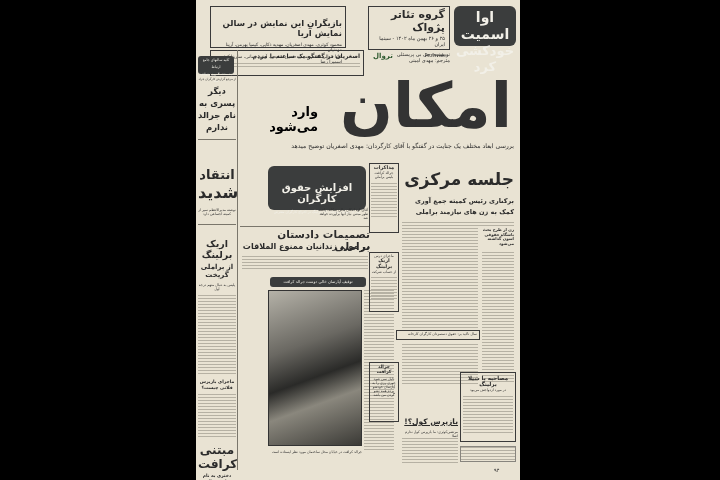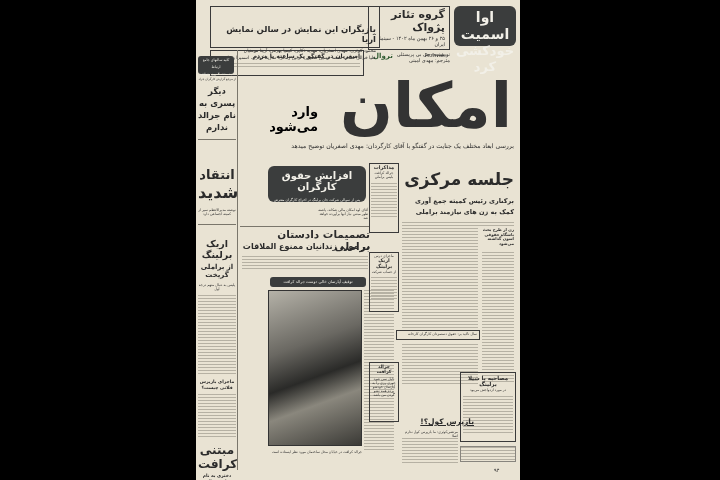--- a/index.html
+++ b/index.html
@@ -29,21 +29,21 @@
 
   <div class="abs box rtl" style="left:172px;top:6px;width:82px;height:44px;padding:2px 4px;">
     <div class="t bold" style="font-size:11px;">گروه تئاتر پژواک</div>
     <div class="t" style="font-size:5px;margin-top:2px;">۲۵ و ۲۶ بهمن ماه ۱۴۰۲ - سینما ایران</div>
     <div style="display:flex;justify-content:space-between;align-items:center;margin-top:4px;direction:ltr;">
       <span class="t bold" style="font-size:7px;color:#2f5a2f;">تروال</span>
       <span class="t" style="font-size:5px;">Pezhvak</span>
     </div>
   </div>
 
-  <div class="abs box rtl" style="left:14px;top:6px;width:170px;height:42px;padding:18px 3px;">
+  <div class="abs box rtl" style="left:14px;top:6px;width:136px;height:42px;padding:12px 3px;">
     <div class="t bold" style="font-size:8.5px;">بازیگران این نمایش در سالن نمایش آریا</div>
     <div class="t" style="font-size:4.5px;margin-top:3px;">محمود کوثری، مهدی اصغریان، مهدیه ذکایی، کیمیا بهرمن، آرینا مومنیان</div>
     <div class="t" style="font-size:4.5px;margin-top:2px;">علیا خوالی مقدم، محمد حسین شفیعی، آرتین زمانی، سارینا کوثری، اسمیرا رضا</div>
   </div>
 
   <div class="abs rtl" style="left:172px;top:52px;width:82px;height:14px;">
     <div class="t" style="font-size:5px;">نویسنده: جی بی پریستلی</div>
     <div class="t" style="font-size:5px;">مترجم: مهدی امینی</div>
   </div>
 
@@ -74,21 +74,21 @@
     <div class="t center" style="font-size:3.5px;margin-top:4px;">پلیس به دنبال متهم درجه اول</div>
     <div class="lines" style="height:80px;margin-top:4px;"></div>
     <div class="t center bold" style="font-size:4.5px;margin-top:4px;">ماجرای بازپرس فلانی چیست؟</div>
     <div class="lines" style="height:44px;margin-top:4px;"></div>
     <div class="t center bold" style="font-size:12px;margin-top:6px;">مبتنی کرافت</div>
     <div class="t center bold" style="font-size:4.5px;margin-top:2px;">دختری به نام شیلا دمسالمیر</div>
     <div class="lines" style="height:14px;margin-top:4px;"></div>
   </div>
   <div class="abs vline" style="left:41px;top:50px;height:420px;"></div>
 
-  <div class="abs dark center" style="left:72px;top:166px;width:98px;height:36px;padding-top:4px;">
+  <div class="abs dark center" style="left:72px;top:166px;width:98px;height:44px;padding-top:16px;">
     <div class="bold" style="font-size:10px;">افزایش حقوق کارگران</div>
     <div style="font-size:3.5px;margin-top:6px;">پس از سوالی شرکت جان برلینگ در اخراج کارگران معترض</div>
   </div>
   <div class="abs rtl t" style="left:120px;top:208px;width:52px;font-size:3.5px;">آقای لوه امکان مالی شکاند، پاشنه طور مبتنی نیاز آنها برآورده خواهد شد</div>
 
   <div class="abs hline" style="left:44px;top:226px;width:130px;"></div>
   <div class="abs rtl t bold" style="left:44px;top:228px;width:130px;font-size:10.5px;">تصمیمات دادستان براملی</div>
   <div class="abs rtl t bold" style="left:44px;top:242px;width:130px;font-size:8px;">در مورد زندانیان ممنوع الملاقات</div>
   <div class="abs lines" style="left:46px;top:256px;width:126px;height:14px;"></div>
 
@@ -127,18 +127,18 @@
   <div class="abs box rtl t" style="left:200px;top:330px;width:84px;height:10px;font-size:3.5px;padding:1px 2px;">سال تاکید بر: حقوق دستمزدان کارگران کارخانه</div>
   <div class="abs lines" style="left:206px;top:344px;width:76px;height:40px;"></div>
 
   <div class="abs box" style="left:264px;top:372px;width:56px;height:70px;padding:2px;">
     <div class="t center bold" style="font-size:5.5px;">مصاحبه با شیلا برلینگ</div>
     <div class="t center" style="font-size:3.5px;">در مورد ازدواجش می‌بود</div>
     <div class="lines" style="height:38px;margin-top:4px;"></div>
   </div>
   <div class="abs box lines" style="left:264px;top:446px;width:56px;height:16px;"></div>
 
-  <div class="abs rtl t bold" style="left:220px;top:418px;width:58px;font-size:7.5px;text-decoration:underline;">بازپرس کول؟!</div>
+  <div class="abs rtl t bold" style="left:204px;top:418px;width:58px;font-size:7.5px;text-decoration:underline;">بازپرس کول؟!</div>
   <div class="abs rtl t" style="left:204px;top:430px;width:58px;font-size:3.5px;">مرتضی‌کوثری: ما بازپرس کول ندارم اصلا</div>
   <div class="abs lines" style="left:206px;top:438px;width:56px;height:26px;"></div>
 
   <div class="abs t" style="left:298px;top:468px;font-size:5px;">۹۴</div>
 </div>
 
 </body></html>

